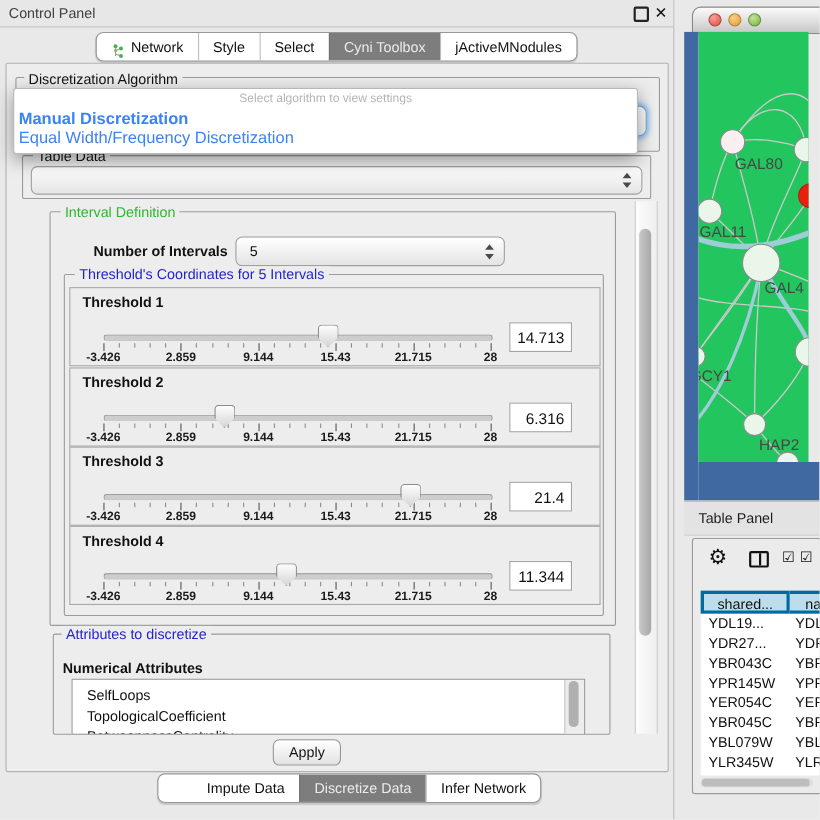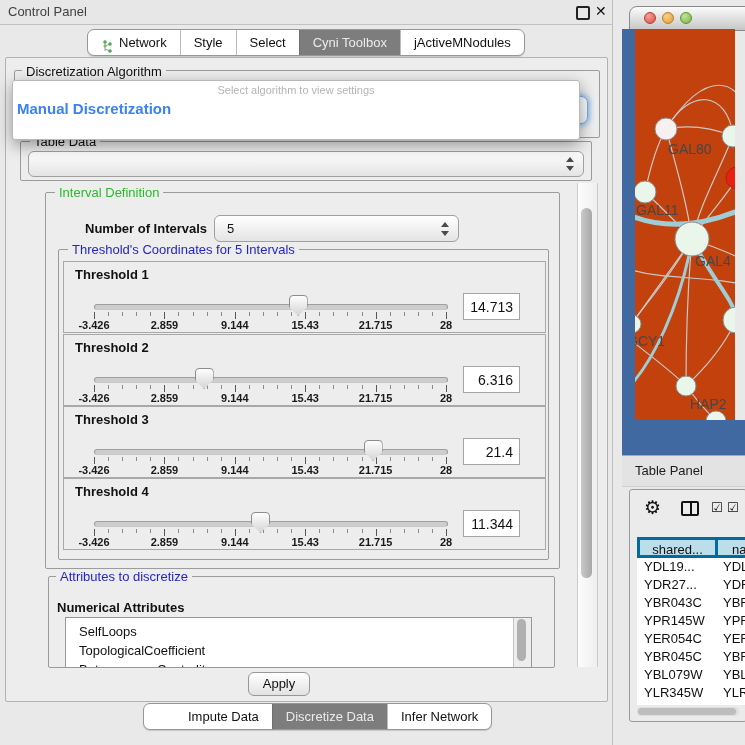--- a/index.html
+++ b/index.html
@@ -68,21 +68,21 @@
   .apply{left:248px;top:672px;width:60px;height:22px;background:linear-gradient(#ffffff,#e2e2e2);border:1px solid #979797;border-radius:6px;font-size:13px;text-align:center;line-height:22px;}
 
   
   .net-titlebar{left:629px;top:6px;width:116px;height:23px;background:linear-gradient(#fbfbfb,#c6c6c6);border:1px solid #8a8a8a;border-radius:8px 0 0 0;}
   .light{position:absolute;top:5px;width:12px;height:12px;border-radius:50%;box-sizing:border-box;}
   .l-red{left:14px;background:radial-gradient(circle at 35% 30%,#f4a097,#dd4f43);border:1px solid #b23f36;}
   .l-yel{left:32px;background:radial-gradient(circle at 35% 30%,#f6d08a,#e39c35);border:1px solid #bb8028;}
   .l-grn{left:50px;background:radial-gradient(circle at 35% 30%,#c2e39b,#78b440);border:1px solid #5f9334;}
   .net-frame-l{left:622px;top:29px;width:13px;height:426px;background:#3f69a0;}
   .net-frame-b{left:635px;top:420px;width:110px;height:35px;background:#3f69a0;}
-  .net-canvas{left:635px;top:29px;width:100px;height:391px;background:#c2410c;overflow:hidden;text-align:right;}
+  .net-canvas{left:635px;top:29px;width:100px;height:391px;background:#22c55e;overflow:hidden;text-align:right;}
   .nlbl{font-size:14px;fill:#474747;font-family:"Liberation Sans","DejaVu Sans",sans-serif;}
 
   
   .tp-bar{left:622px;top:455px;width:123px;height:30px;background:#e3e3e3;border-top:1px solid #a8a8a8;border-bottom:1px solid #d0d0d0;}
   .tp-bar .t{left:13px;top:7px;font-size:13px;color:#1c1c1c;}
   .tp-win{left:629px;top:489px;width:116px;height:231px;background:#ebebeb;border:1px solid #9a9a9a;border-radius:3px;overflow:hidden;}
   .gear{position:absolute;left:14px;top:6px;font-size:19px;color:#111;font-family:"DejaVu Sans",sans-serif;}
   .colico{position:absolute;left:51px;top:11px;width:18px;height:15px;border:2px solid #111;border-radius:2px;box-sizing:border-box;}
   .colico i{position:absolute;left:50%;top:0;width:2px;height:100%;background:#111;}
   .chk{position:absolute;top:10px;font-size:13px;color:#111;font-family:"DejaVu Sans",sans-serif;}
@@ -140,20 +140,21 @@
   <div class="abs ghost" style="left:24px;top:96px;width:562px;height:26px;">
     <span class="spin">
         <i class="up"></i>
         <i class="dn"></i>
       </span>
   </div>
 
   <div class="abs popup">
     <div class="pp-place">Select algorithm to view settings</div>
   <div class="pp-opt b" style="top: 20px;">Manual Discretization</div>
+      <div class="pp-opt" style="top: 37px;">Equal Width/Frequency Discretization</div>
     </div>
 
   <div class="abs grp" style="left:20px;top:141px;width:570px;height:38px;"></div>
   <span class="grp-lbl" style="left:30px;top:134px;">Table Data</span>
   <div class="abs combo" style="left:28px;top:151px;width:554px;height:24px;">
     <span class="spin">
         <i class="up"></i>
         <i class="dn"></i>
       </span>
   </div>

